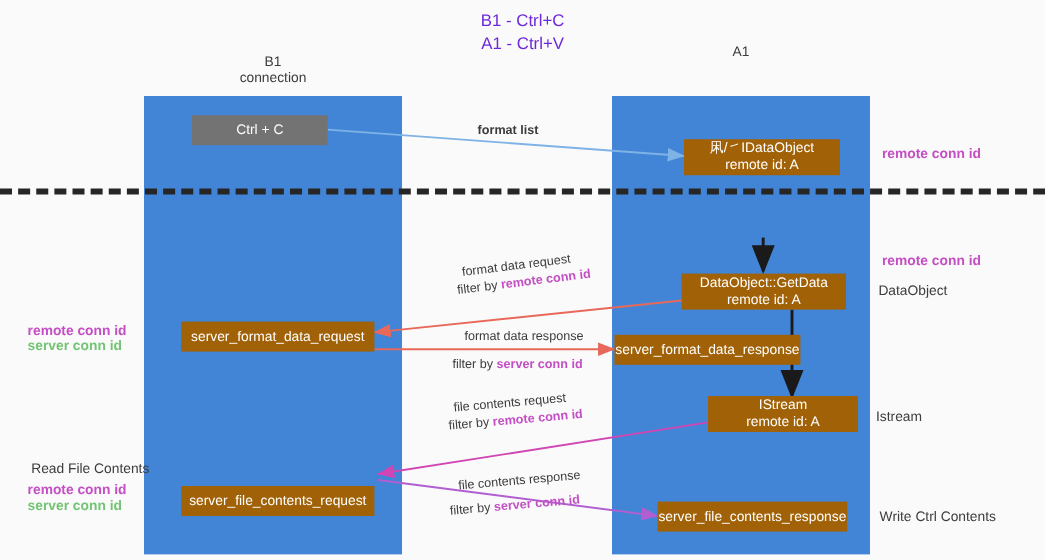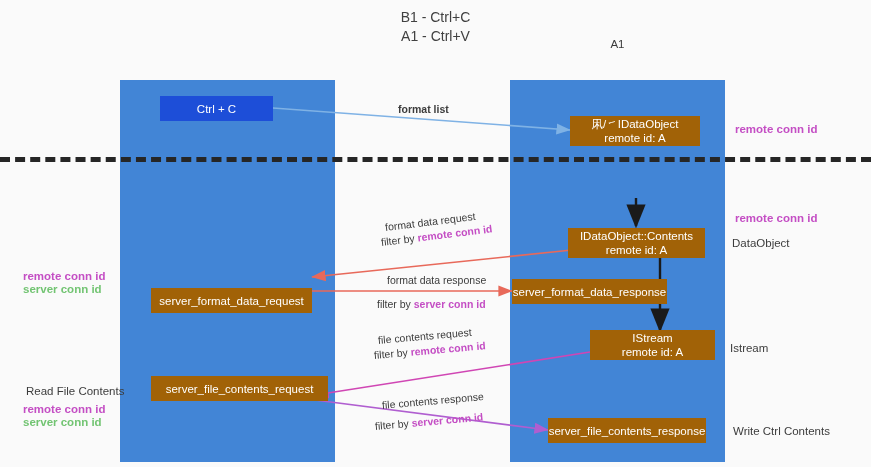--- a/index.html
+++ b/index.html
@@ -30,38 +30,38 @@
     line-height: 13px;
   }
   #hdr-b1 { left: 120px; top: 46px; width: 215px; }
   #hdr-a1 { left: 510px; top: 38px; width: 215px; }
 
   #diagram-title {
     position: absolute;
     left: 0; top: 8px; width: 871px;
     text-align: center;
     font-size: 14px;
-    color: #404040;
+    color: #6d28d9;
     line-height: 19px;
   }
 
   .node {
     position: absolute;
     display: flex;
     flex-direction: column;
     align-items: center;
     justify-content: center;
     text-align: center;
     color: #ffffff;
     font-size: 11.5px;
     line-height: 14px;
     box-sizing: border-box;
     padding: 2px 4px;
   }
-  .node.green { background: #1d4ed8; }
+  .node.green { background: #737373; }
   .node.orange { background: #a16207; }
 
   .divider {
     position: absolute;
     left: 0;
     top: 157px;
     width: 871px;
     height: 0;
     border-top: 5px dashed #262626;
   }
@@ -97,20 +97,24 @@
 </head>
 <body>
 
 <div id="canvas">
 
   <div id="diagram-title">
     <div>B1 - Ctrl+C</div>
     <div>A1 - Ctrl+V</div>
   </div>
 
+  <div class="lane-header" id="hdr-b1">
+    <div>B1</div>
+    <div>connection</div>
+  </div>
   <div class="lane-header" id="hdr-a1">
     <div>A1</div>
   </div>
 
   <div class="lane" id="lane-b1"></div>
   <div class="lane" id="lane-a1"></div>
 
   <svg id="wires">
     <defs>
       <marker id="ah-blue" markerWidth="9" markerHeight="7" refX="8.5" refY="3.5" orient="auto">
@@ -151,38 +155,38 @@
     <span>Ctrl + C</span>
   </div>
 
   <div class="node orange" style="left:570px; top:116px; width:130px; height:30px;">
     <span>凩/㇀IDataObject</span>
     <span>remote id: A</span>
   </div>
 
 
   <div class="node orange" style="left:568px; top:228px; width:137px; height:30px;">
-    <span>IDataObject::Contents</span>
+    <span>DataObject::GetData</span>
     <span>remote id: A</span>
   </div>
 
-  <div class="node orange" style="left:151px; top:268px; width:161px; height:25px;margin-top:20px;">
+  <div class="node orange" style="left:151px; top:268px; width:161px; height:25px;">
     <span>server_format_data_request</span>
   </div>
 
   <div class="node orange" style="left:512px; top:279px; width:155px; height:25px;">
     <span>server_format_data_response</span>
   </div>
 
   <div class="node orange" style="left:590px; top:330px; width:125px; height:30px;">
     <span>IStream</span>
     <span>remote id: A</span>
   </div>
 
-  <div class="node orange" style="left:151px; top:376px; width:177px; height:25px;align-items:center;">
+  <div class="node orange" style="left:151px; top:405px; width:161px; height:25px;align-items:center;">
     <span>server_file_contents_request</span>
   </div>
 
   <div class="node orange" style="left:548px; top:418px; width:158px; height:25px;">
     <span>server_file_contents_response</span>
   </div>
 
   <div class="edge-label" style="left:398px; top:102px;font-weight:bold;">
     <span>format list</span>
   </div>

